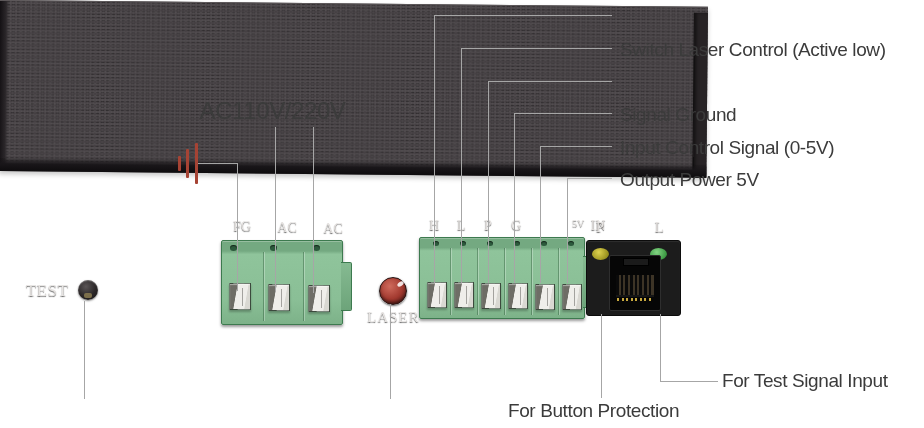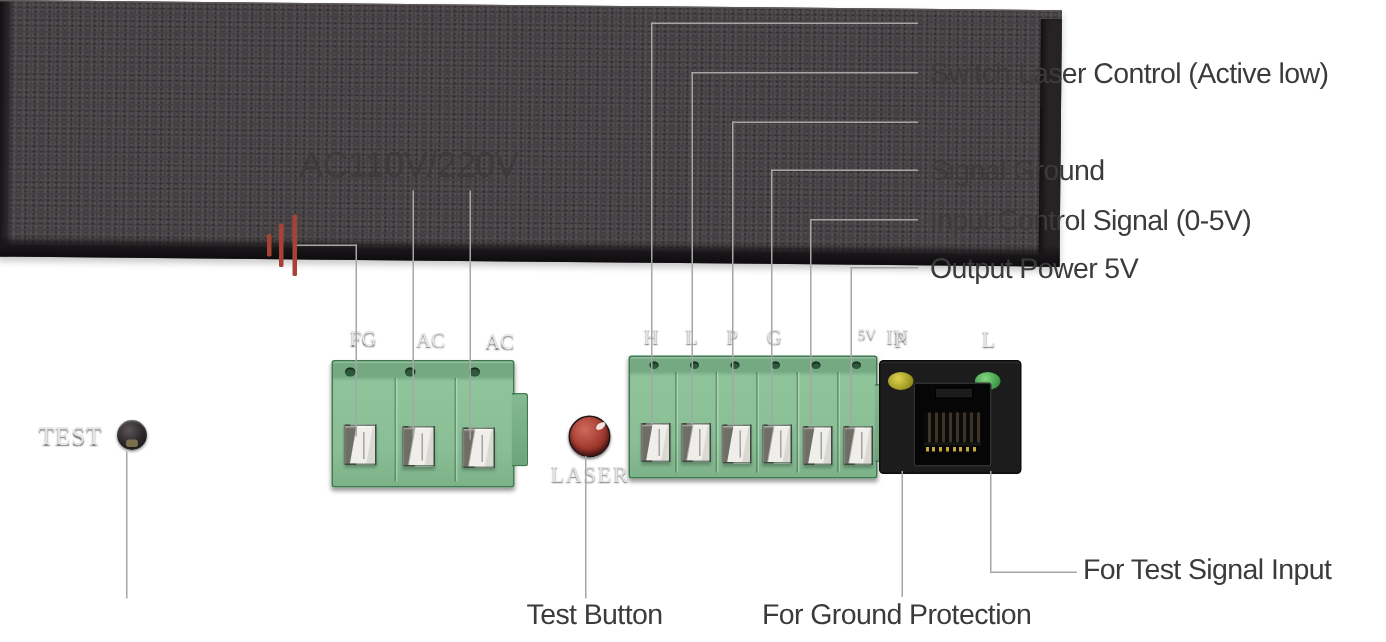--- a/index.html
+++ b/index.html
@@ -210,17 +210,16 @@
   <div class="vln" style="left:660px; top:314px; height:67px;"></div>
   <div class="hln" style="left:660px; top:381px; width:58px;"></div>
 
   <div class="ann" style="left:180px; top:100px; width:185px; text-align:center; font-size:24px;">AC110V/220V</div>
 
   <div class="ann" style="left:620px; top:39px;">Switch Laser Control (Active low)</div>
   <div class="ann" style="left:620px; top:104px;">Signal Ground</div>
   <div class="ann" style="left:620px; top:137px;">Input Control Signal (0-5V)</div>
   <div class="ann" style="left:620px; top:169px;">Output Power 5V</div>
 
-  <div class="ann" style="left:351px; top:400px;">Test Button</div>
-  <div class="ann" style="left:508px; top:400px;">For Ground Protection</div>
+  <div class="ann" style="left:508px; top:400px;">For Button Protection</div>
   <div class="ann" style="left:722px; top:370px;">For Test Signal Input</div>
 
 </div>
 
 </body></html>

